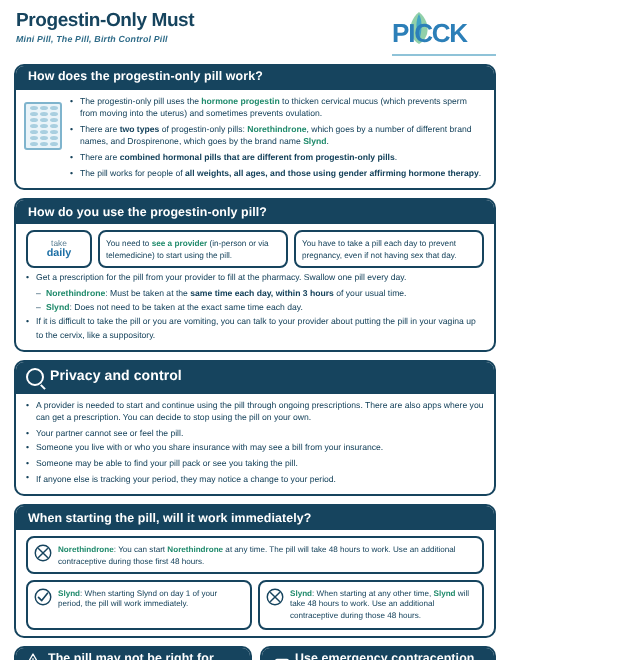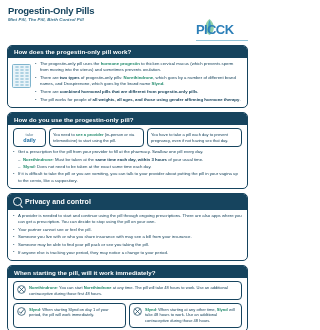--- a/index.html
+++ b/index.html
@@ -13,21 +13,21 @@
   .page{
     width:255px;height:330px;
     box-sizing:border-box;
     padding:6px 7px 4px 7px;
     position:relative;
   }
   
   .header{display:flex;align-items:flex-start;justify-content:space-between;margin:0 0 4px 1px;}
   .title{font-size:9.5px;font-weight:bold;letter-spacing:-.2px;line-height:1.05;color:#16445e;}
   .subtitle{font-size:4.4px;font-style:italic;font-weight:bold;color:#2e6b88;margin-top:1px;letter-spacing:.1px;}
-  .logo{display:flex;flex-direction:column;align-items:flex-end;margin-top:14px;}
+  .logo{display:flex;flex-direction:column;align-items:flex-end;margin-top:1px;}
   .logo-wrap{position:relative;width:52px;height:20px;}
   .logo-text{font-size:13px;font-weight:bold;letter-spacing:-.6px;color:#2c7fb8;line-height:20px;position:relative;z-index:2;}
   .logo-leaf{position:absolute;left:8px;top:-1px;z-index:1;}
   .logo-rule{width:52px;height:1px;background:#8fc3d8;margin-top:0px;}
 
   
   .panel{
     border:0.9px solid #16445e;
     border-radius:5px;
     background:#ffffff;
@@ -113,21 +113,21 @@
   .warn{flex:0 0 auto;width:9px;height:9px;margin-top:.3px;}
   .clock{flex:0 0 auto;width:8px;height:8px;margin-top:.4px;}
 </style>
 </head>
 <body>
 
 <div class="page">
 
   <div class="header">
     <div>
-      <div class="title">Progestin-Only Pills</div>
+      <div class="title">Progestin-Only Must</div>
       <div class="subtitle">Mini Pill, The Pill, Birth Control Pill</div>
     </div>
     <div class="logo">
       <div class="logo-wrap">
         <svg class="logo-leaf" width="11" height="16" viewBox="0 0 11 16">
           <path d="M5.5 0 C2 3 0.5 7 1.5 11 C2.5 14 4 15 5.5 16 C7 15 8.5 14 9.5 11 C10.5 7 9 3 5.5 0 Z" fill="#7ec89a" opacity="0.85"></path>
           <path d="M5.5 1 C4 4 3.6 8 5.5 15 C7.4 8 7 4 5.5 1 Z" fill="#3aa0c8" opacity="0.9"></path>
         </svg>
         <span class="logo-text">PICCK</span>
       </div>

